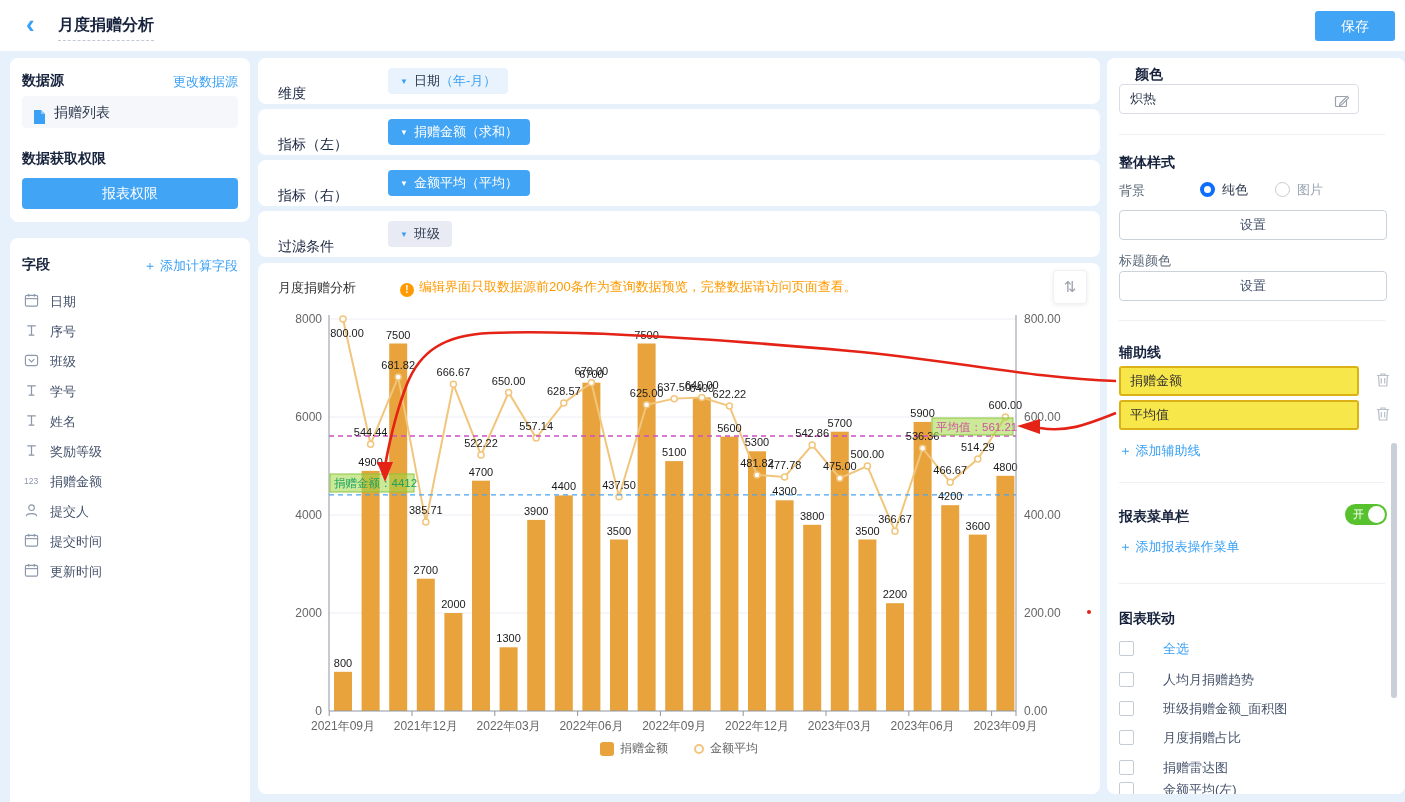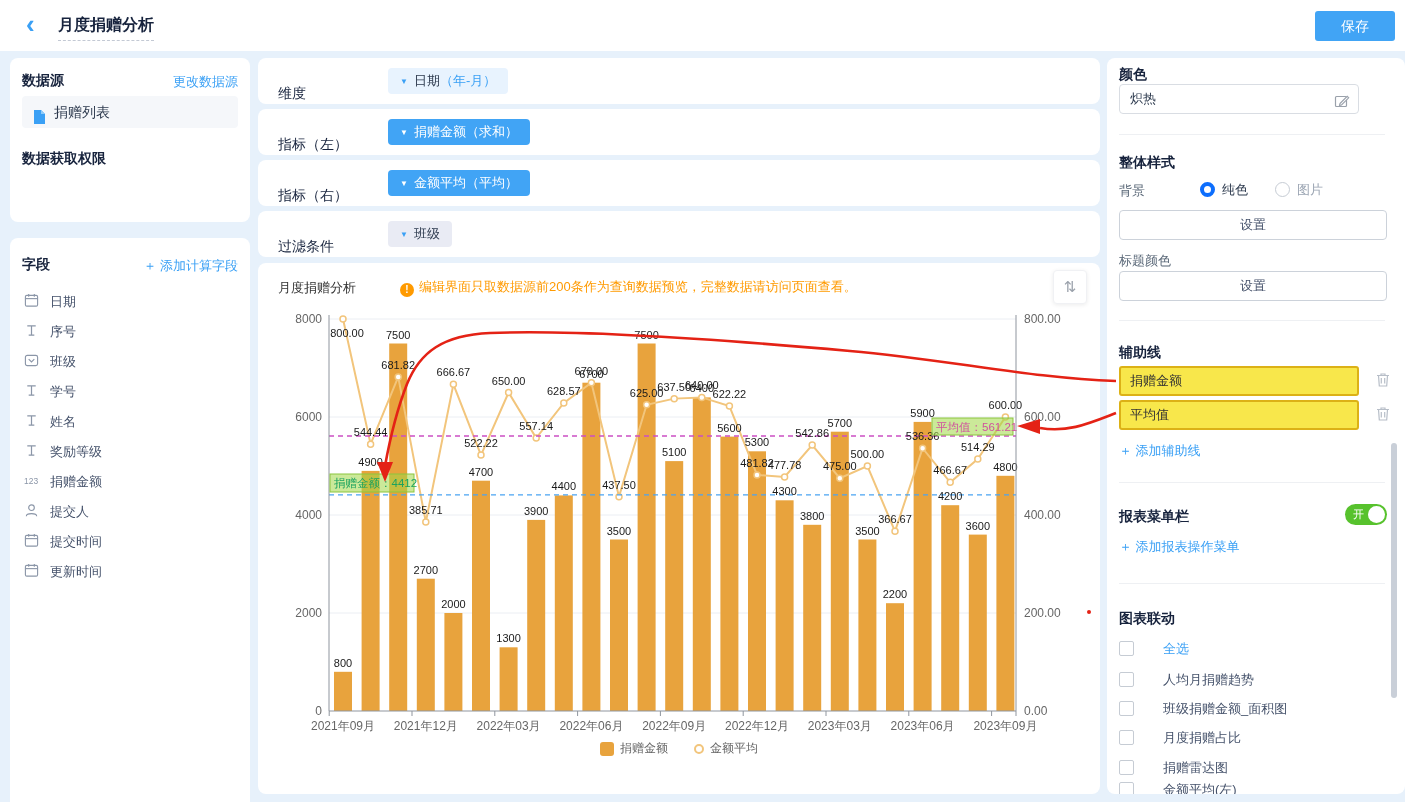--- a/index.html
+++ b/index.html
@@ -75,20 +75,21 @@
     <span class="bold-h" style="position:absolute;left:12px;top:14px;">数据源</span>
     <a class="blue-link" style="position:absolute;right:12px;top:15px;">更改数据源</a>
     <div class="ds-item">
       <span class="ic"><svg width="15" height="16" viewBox="0 0 15 16">
             <path d="M2 1h7l4 4v10H2z" fill="#3aa0f5"></path>
             <path d="M9 1l4 4H9z" fill="#8fccf9"></path>
           </svg></span>
       <span class="lbl">捐赠列表</span>
     </div>
     <span class="bold-h" style="position:absolute;left:12px;top:92px;">数据获取权限</span>
+    <button class="perm-btn">报表权限</button>
   </div>
 
   <div class="panel" style="left:10px;top:238px;width:240px;height:584px;">
     <span class="bold-h" style="position:absolute;left:12px;top:18px;">字段</span>
     <a class="blue-link" style="position:absolute;right:12px;top:19px;">＋ 添加计算字段</a>
     <div id="field-list">
         <div class="field-row" style="top: 48px;">
           <span class="ic"><svg width="15" height="15" viewBox="0 0 16 16">
               <rect x="1.5" y="2.5" width="13" height="11.5" rx="1.5" fill="none" stroke="#8b96a8" stroke-width="1.2"></rect>
               <line x1="1.5" y1="6" x2="14.5" y2="6" stroke="#8b96a8" stroke-width="1.2"></line>
@@ -336,21 +337,21 @@
           <span>捐赠金额</span>
         </span>
         <span class="li">
           <span class="ci" style="border-color:#F2C57C"></span>
           <span>金额平均</span>
         </span>
       </div>
   </div>
 
   <div class="panel" style="left:1107px;top:58px;width:298px;height:736px;overflow:hidden;">
-    <span class="bold-h" style="position:absolute;left:12px;top:8px;">颜色</span>
+    <span class="bold-h" style="position:absolute;left:28px;top:8px;">颜色</span>
     <div class="inp" style="top:26px;">
       <span>炽热</span>
       <span style="position:absolute;right:8px;top:6px;"><svg width="16" height="16" viewBox="0 0 16 16">
             <rect x="1.5" y="3.5" width="11" height="10" rx="1" fill="none" stroke="#9aa1ab" stroke-width="1.2"></rect>
             <path d="M6 10.5 L13.2 3.3 l1.5 1.5 L7.5 12 l-2 .5z" fill="#fff" stroke="#9aa1ab" stroke-width="1.1"></path>
           </svg></span>
     </div>
     <div class="rp-div" style="top:76px;"></div>
 
     <span class="bold-h" style="position:absolute;left:12px;top:96px;">整体样式</span>

